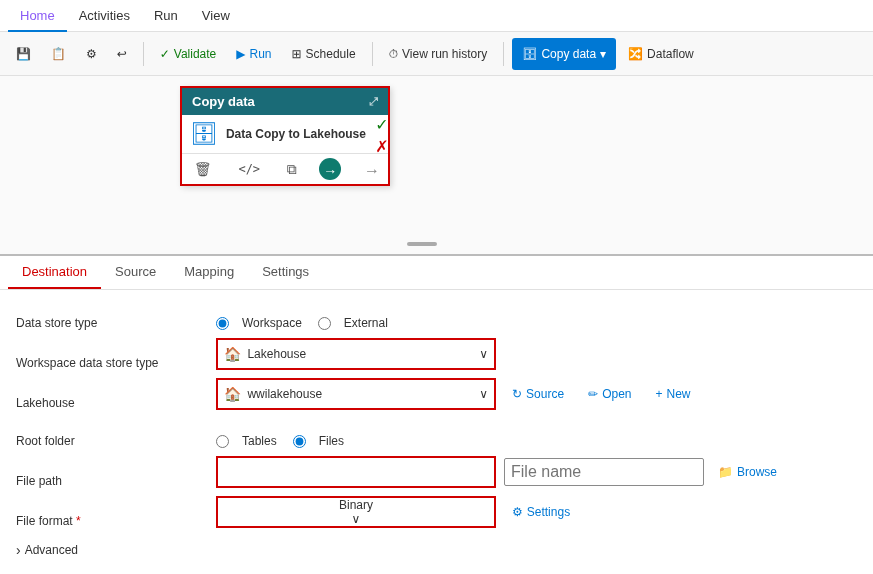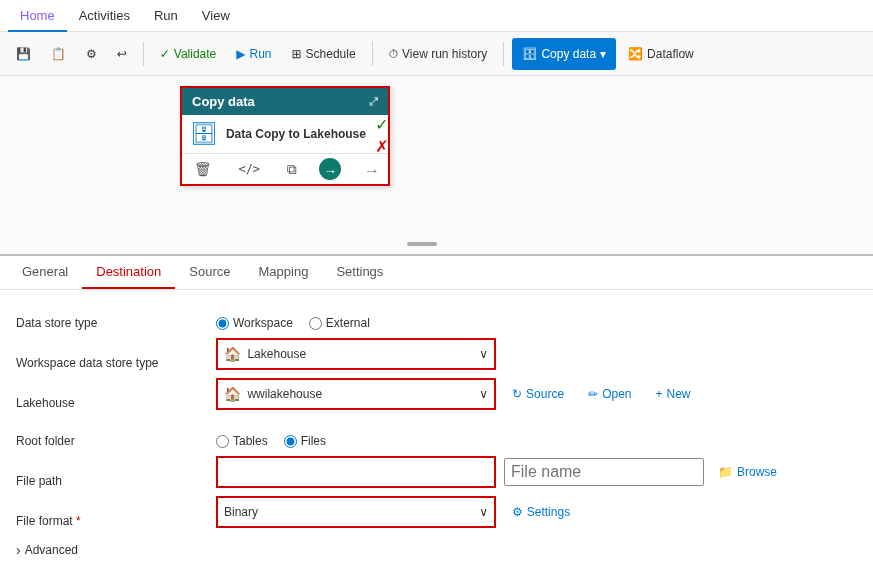--- a/index.html
+++ b/index.html
@@ -42,21 +42,21 @@
     .tab.active { color: #d00000; border-bottom: 2px solid #d00000; font-weight: 500; }
 
     
     .form-area { padding: 10px 16px; overflow-y: auto; flex: 1; }
     .form-row { display: flex; align-items: flex-end; margin-bottom: 8px; min-height: 30px; }
     .form-label { width: 200px; font-size: 12px; color: #333; flex-shrink: 0; }
     .form-controls { display: flex; align-items: center; gap: 8px; flex: 1; }
 
     
     .radio-group { display: flex; gap: 16px; align-items: center; }
-    .radio-option { display: flex; align-items: center; gap: 4px; cursor: pointer; font-size: 12px; }
+    .radio-option { display: flex; align-items: center; gap: 13px; cursor: pointer; font-size: 12px; }
     .radio-option input[type="radio"] { accent-color: #0078d4; }
 
     
     .dropdown { display: flex; align-items: center; width: 280px; height: 28px; border: 1px solid #8a8a8a; background: #fff; border-radius: 2px; padding: 0 6px; cursor: pointer; font-size: 12px; justify-content: space-between; position: relative; }
     .dropdown-inner { display: flex; align-items: center; gap: 6px; }
 
     
     .text-input { height: 28px; border: 1px solid #8a8a8a; border-radius: 2px; padding: 0 6px; font-size: 12px; background: #fff; }
 
     
@@ -156,21 +156,20 @@
           </div>
         </div>
       </div>
 
       <div style="position:absolute; right:50%; bottom:8px; width:30px; height:4px; background:#aaa; border-radius:2px;"></div>
     </div>
 
     <div class="bottom-panel" style="flex:1; border-top: 2px solid #bbb;">
 
       <div class="bottom-tabs">
-        <div class="tab">General</div>
         <div class="tab active">Destination</div>
         <div class="tab">Source</div>
         <div class="tab">Mapping</div>
         <div class="tab">Settings</div>
       </div>
 
       <div class="form-area">
 
         <div class="form-row">
           <div class="form-label">Data store type</div>
@@ -258,21 +257,21 @@
           </div>
         </div>
 
         <div class="form-row">
           <div class="form-label">
             <span>File format</span>
             <span class="required"> *</span>
           </div>
           <div class="form-controls">
             <div style="border: 2px solid #d00000; display:inline-block;">
-              <div class="dropdown" style="border:none; width:276px;">
+              <div class="dropdown" style="border:none; width:276px;flex-direction:column;">
                 <span>Binary</span>
                 <span>∨</span>
               </div>
             </div>
             <button class="inline-btn">
               <span style="color:#0078d4;">⚙</span>
               <span>Settings</span>
             </button>
           </div>
         </div>

